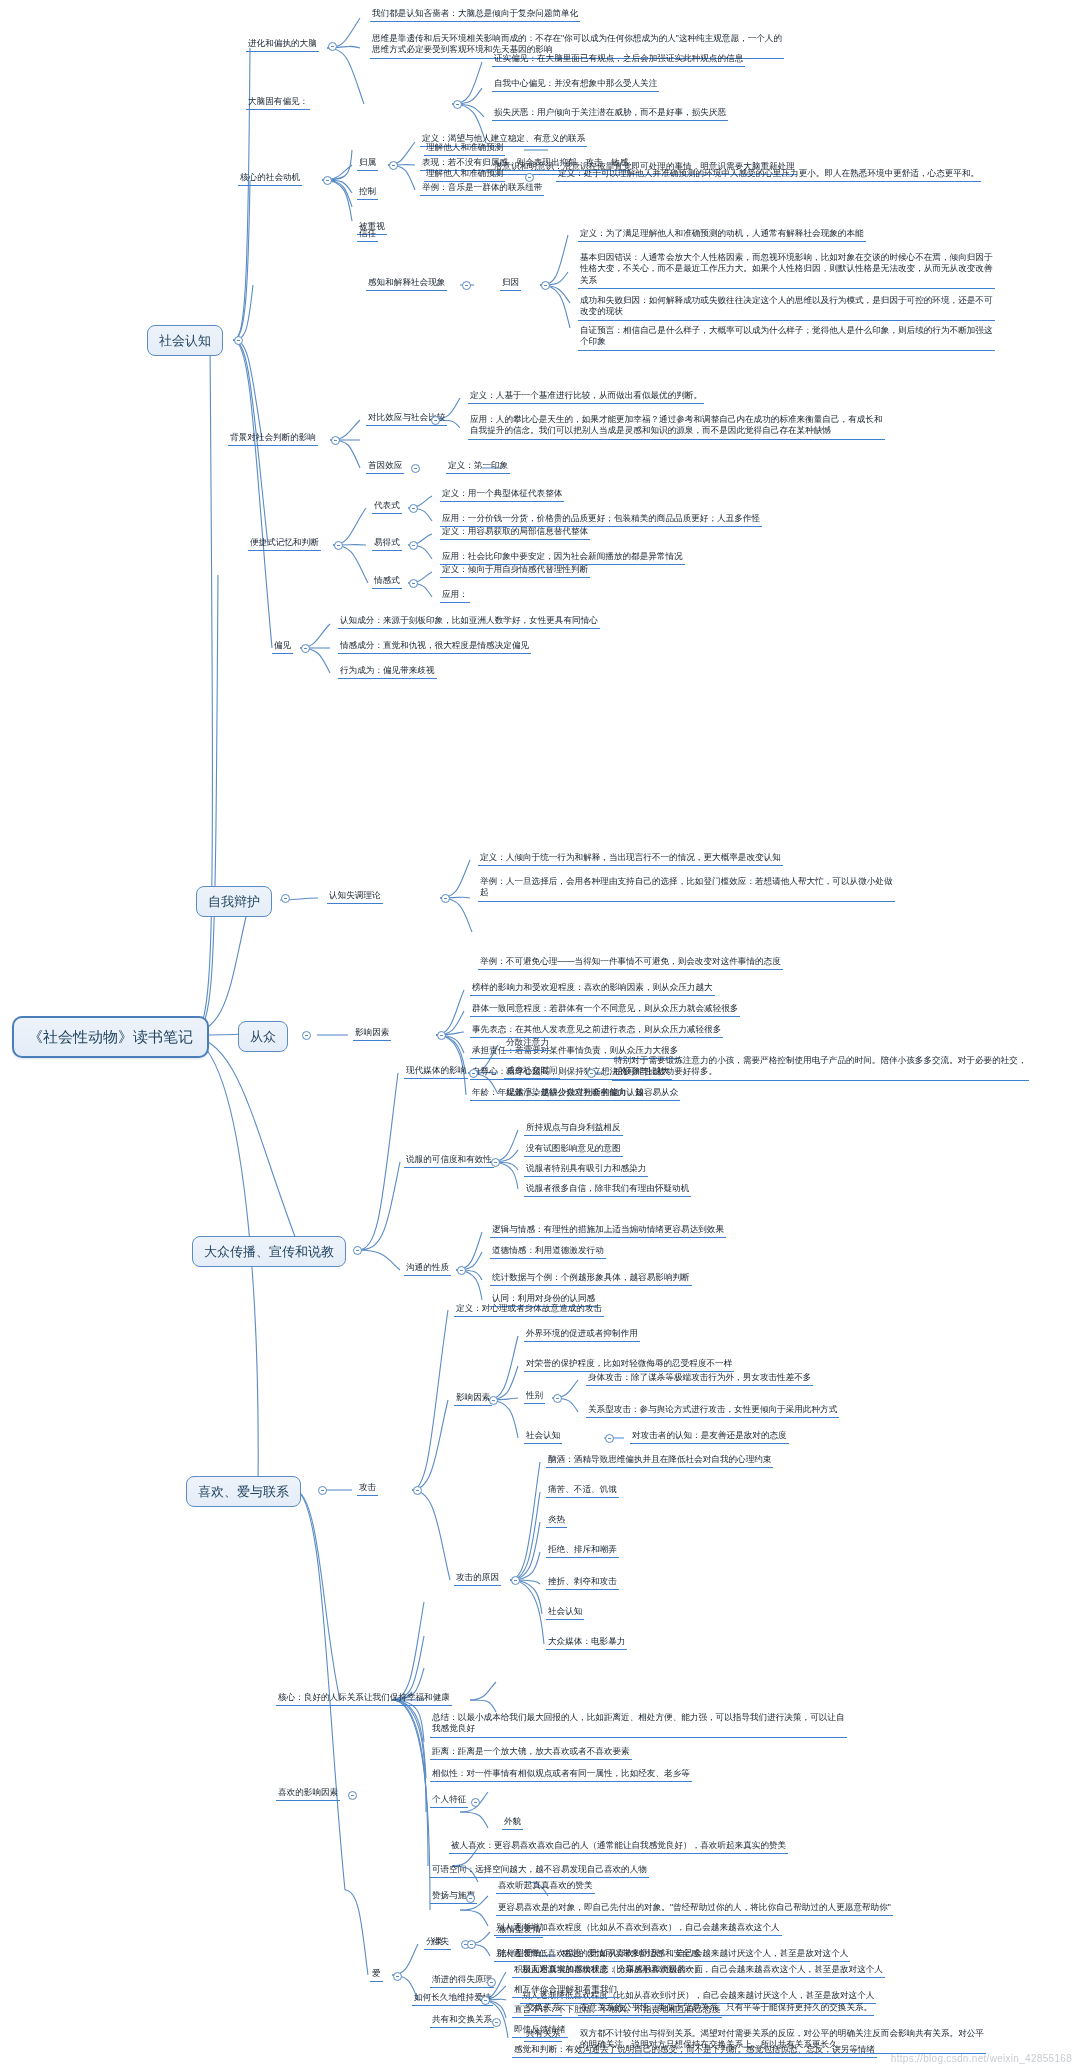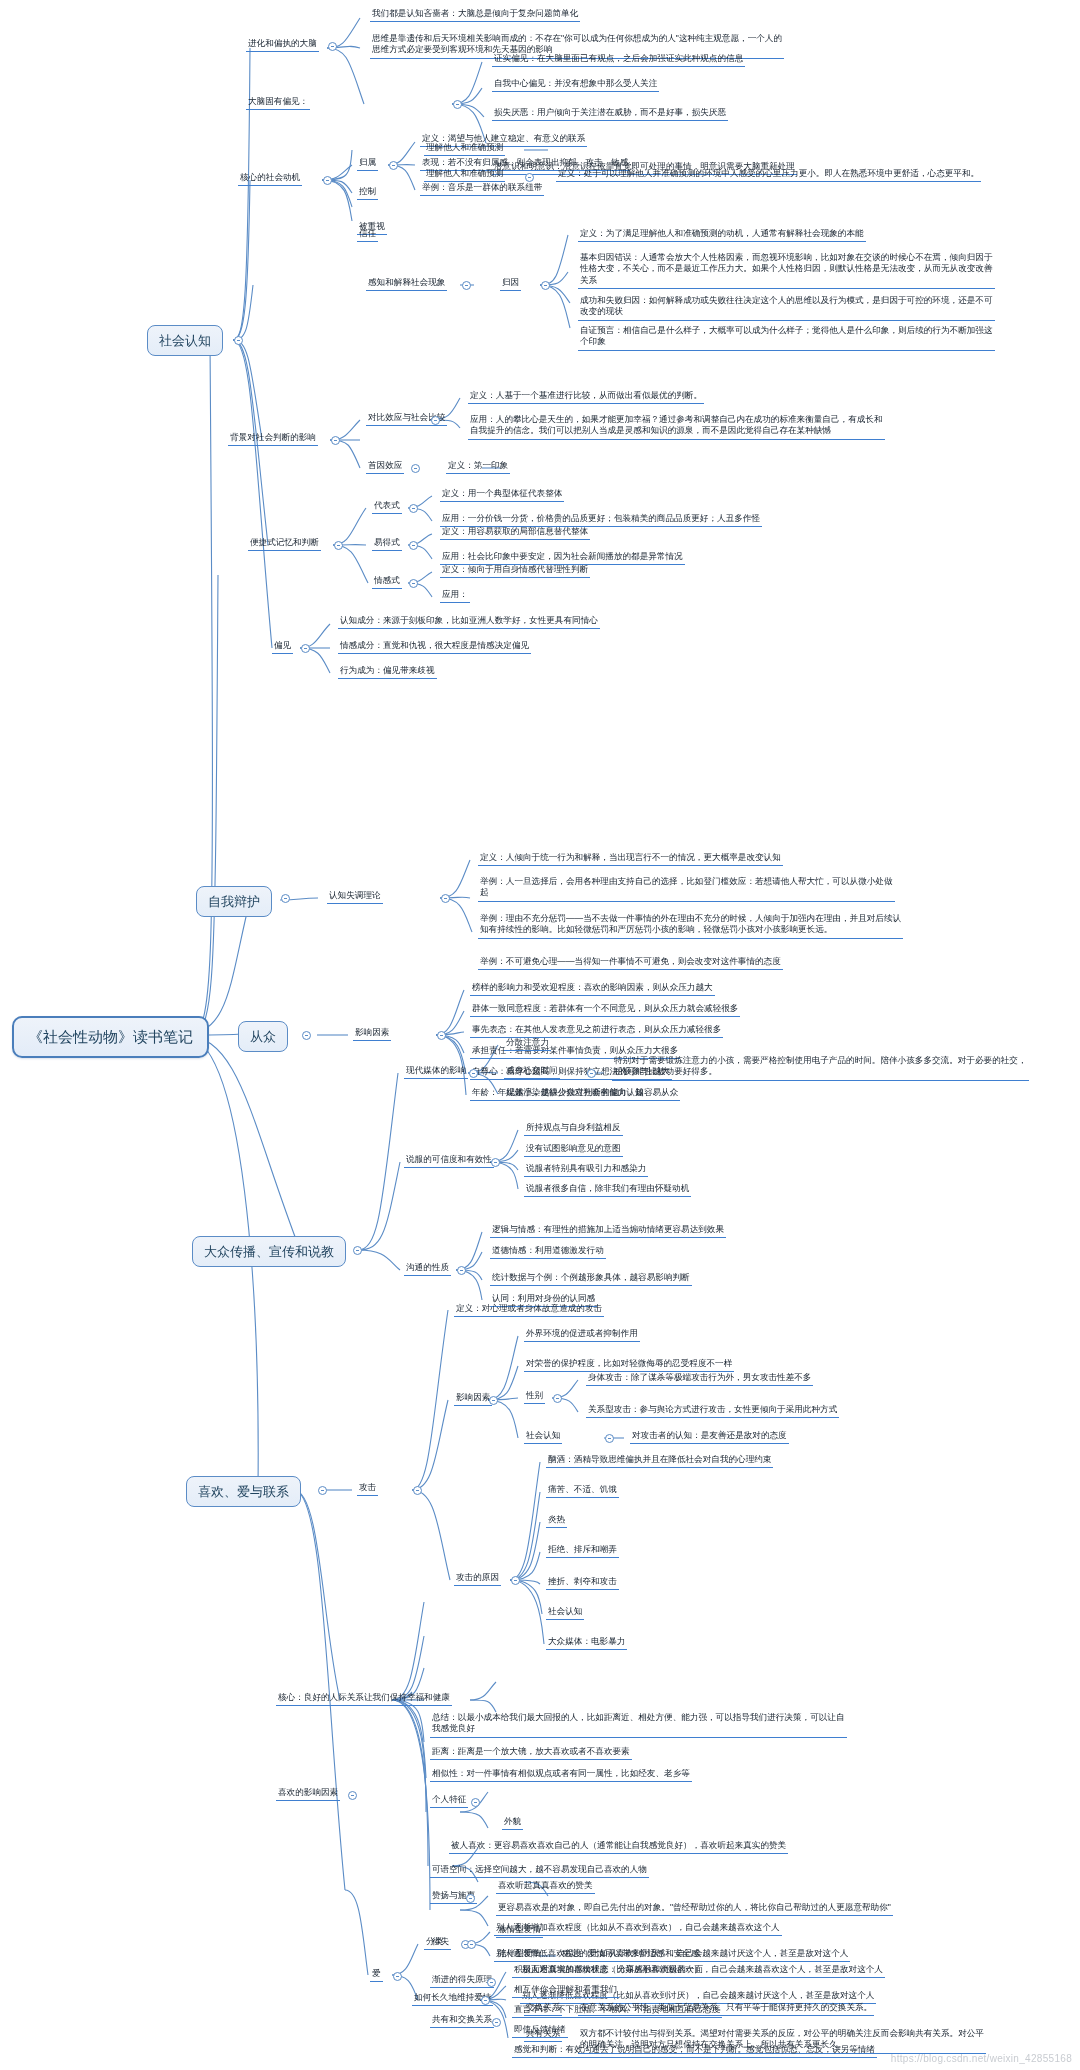--- a/index.html
+++ b/index.html
@@ -344,22 +344,20 @@
   <span class="handle" style="left:301px; top:644px;"></span>
   <div class="node txt" style="left:338px; top:615px;">认知成分：来源于刻板印象，比如亚洲人数学好，女性更具有同情心</div>
   <div class="node txt" style="left:338px; top:640px;">情感成分：直觉和仇视，很大程度是情感决定偏见</div>
   <div class="node txt" style="left:338px; top:665px;">行为成为：偏见带来歧视</div>
 
   <div class="node txt" style="left:327px; top:890px;">认知失调理论</div>
   <span class="handle" style="left:441px; top:894px;"></span>
   <div class="node txt" style="left:478px; top:852px;">定义：人倾向于统一行为和解释，当出现言行不一的情况，更大概率是改变认知</div>
   <div class="node txt" style="left:478px; top:876px;">举例：人一旦选择后，会用各种理由支持自己的选择，比如登门槛效应：若想请他人帮大忙，可以从微小处做
 起</div>
-  <div class="node txt" style="left:478px; top:913px;">举例：理由不充分惩罚——当不去做一件事情的外在理由不充分的时候，人倾向于加强内在理由，并且对后续认
-知有持续性的影响。比如轻微惩罚和严厉惩罚小孩的影响，轻微惩罚小孩对小孩影响更长远。</div>
   <div class="node txt" style="left:478px; top:956px;">举例：不可避免心理——当得知一件事情不可避免，则会改变对这件事情的态度</div>
 
   <div class="node txt" style="left:353px; top:1027px;">影响因素</div>
   <span class="handle" style="left:437px; top:1031px;"></span>
   <div class="node txt" style="left:470px; top:982px;">榜样的影响力和受欢迎程度：喜欢的影响因素，则从众压力越大</div>
   <div class="node txt" style="left:470px; top:1003px;">群体一致同意程度：若群体有一个不同意见，则从众压力就会减轻很多</div>
   <div class="node txt" style="left:470px; top:1024px;">事先表态：在其他人发表意见之前进行表态，则从众压力减轻很多</div>
   <div class="node txt" style="left:470px; top:1045px;">承担责任：若需要对某件事情负责，则从众压力大很多</div>
   <div class="node txt" style="left:470px; top:1066px;">自尊心：自尊心越高，则保持独立想法的可能性越大</div>
   <div class="node txt" style="left:470px; top:1087px;">年龄：年纪越小，越缺少独立判断的能力，越容易从众</div>

